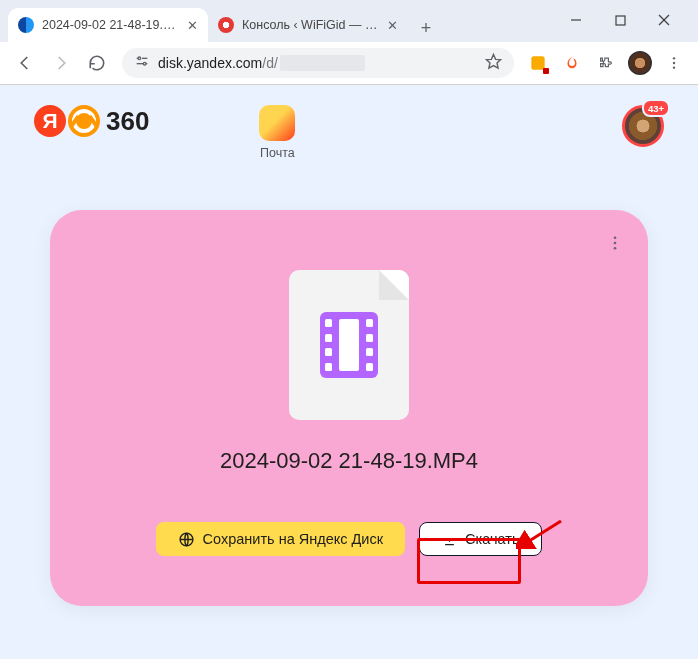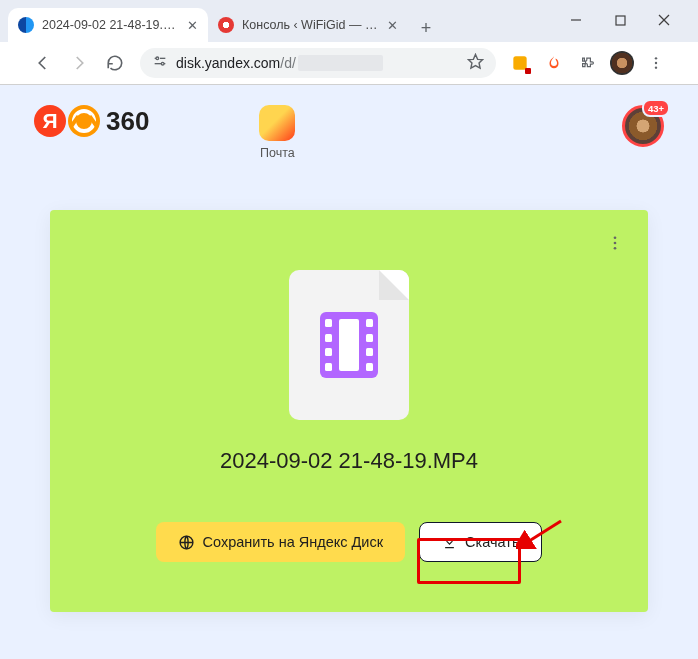--- a/index.html
+++ b/index.html
@@ -10,21 +10,21 @@
   .titlebar { display: flex; align-items: flex-end; height: 42px; padding: 0 8px; }
   .tab { display: flex; align-items: center; background: #fff; border-radius: 10px 10px 0 0; height: 34px; padding: 0 10px; margin-top: 8px; font-size: 12.5px; color: #333; max-width: 200px; }
   .tab.inactive { background: transparent; }
   .tab-favicon { width: 16px; height: 16px; margin-right: 8px; border-radius: 50%; flex-shrink: 0; }
   .tab-title { overflow: hidden; white-space: nowrap; text-overflow: ellipsis; flex: 1; color:#464646;}
   .tab-close { margin-left: 6px; color:#5f6368; font-size: 13px; cursor:pointer; }
   .new-tab { width: 28px; height: 28px; display:flex; align-items:center; justify-content:center; color:#5f6368; font-size: 18px; margin-left: 4px; cursor:pointer; }
   .win-controls { margin-left: auto; display: flex; gap: 20px; padding: 0 14px 10px 0; }
   .win-btn { width: 24px; height: 24px; display: flex; align-items:center; justify-content:center; color:#404040; cursor:pointer; }
   
-  .toolbar { display: flex; align-items: center; height: 42px; background: #fff; padding: 0 28px; gap: 6px; }
+  .toolbar { display: flex; align-items: center; height: 42px; background: #fff; padding: 0 10px; gap: 6px; }
   .nav-btn { width: 30px; height: 30px; display:flex; align-items:center; justify-content:center; color:#5f6368; cursor:pointer; border-radius:50%; }
   .nav-btn.disabled { color: #bbb; }
   .addr-bar { flex: 1; background: #f1f3f4; border-radius: 16px; height: 30px; display:flex; align-items:center; padding: 0 12px; margin: 0 4px; }
   .addr-domain { font-size: 14px; color: #202124; }
   .addr-path { font-size: 14px; color: #76797c; }
   .addr-blur { font-size:14px; color:transparent; background:#e5e7ea; border-radius:2px; margin-left:2px;}
   .addr-swap { margin-right: 8px; color:#5f6368;}
   .addr-star { margin-left:auto; color:#5f6368; cursor:pointer;}
   .ext-icon { width: 28px; height: 28px; display:flex; align-items:center; justify-content:center; cursor:pointer; position:relative; }
   .ext-badge { position:absolute; bottom:3px; right:3px; width:6px; height:6px; background:#c00; border-radius:1px; }
@@ -46,34 +46,34 @@
   .mail-icon { background:linear-gradient(135deg,#ffd54f 45%,#ff5722 90%); }
   .disk-icon-app { background:linear-gradient(135deg,#2196f3,#1565c0); position:relative; overflow:hidden;}
   .disk-icon-app::before{content:'';position:absolute;width:32px;height:32px;border-radius:50%;background:#0d47a1;top:16px;left:16px;}
   .more-icon { display:flex; align-items:center; justify-content:center; color:#888;}
   .more-icon svg{width:30px;}
   .service-label { font-size:12.5px; color:#555; }
   .user-avatar-wrap { margin-left:auto; position:relative; }
   .user-avatar { width:42px; height:42px; border-radius:50%; border:3px solid #ff4444; background:radial-gradient(circle,#d4a574 25%,#8b5a2b 26%,#8b5a2b 55%,#5d4037 56%); cursor:pointer; }
   .user-badge { position:absolute; top:-6px; right:-6px; background:#ff4444; color:#fff; font-size:9.5px; font-weight:700; padding:1.5px 4px; border-radius:8px; border:2px solid #eaf1ff;}
   
-  .card { background:#bef264; margin: 50px 50px 0; border-radius:4px; box-shadow: 0 4px 20px rgba(0,0,0,0.06); padding: 30px 40px 50px; position:relative; }
+  .card { background:#f9a8d4; margin: 50px 50px 0; border-radius:32px; box-shadow: 0 4px 20px rgba(0,0,0,0.06); padding: 30px 40px 50px; position:relative; }
   .card-menu { position:absolute; top:24px; right:24px; cursor:pointer; color:#666; }
   .file-icon-wrap { display:flex; justify-content:center; margin-top:30px; }
   .file-icon { width:120px; height:150px; background:#f3f3f3; border-radius:10px; position:relative; display:flex; align-items:center; justify-content:center; }
   .file-icon::before { content:''; position:absolute; top:0; right:0; width:30px; height:30px; background:linear-gradient(135deg, transparent 49%, #e0e0e0 50%, #e0e0e0 60%, #fff 61%); border-radius: 0 10px 0 0; }
   .file-fold {position:absolute; top:0; right:0; width:30px; height:30px; background:#fff; border-radius:0 10px 0 0;}
   .file-fold::after{content:'';position:absolute;top:0;left:0;width:0;height:0;border-left:30px solid #e5e5e5;border-top:30px solid transparent;}
   .video-icon { width:58px; height:66px; background:#b266ff; border-radius:6px; display:flex; padding:7px 5px; gap:5px;}
   .video-strip { width:7px; display:flex; flex-direction:column; justify-content:space-between;}
   .video-hole { width:7px; height:8px; background:#fff; border-radius:1.5px;}
   .video-center { flex:1; background:#fff; border-radius:2px; margin:0 2px;}
   .file-name { text-align:center; font-size:22px; color:#21201f; margin-top:28px; font-weight:400;}
   .actions { display:flex; justify-content:center; gap:14px; margin-top:48px; }
-  .btn { height:40px; padding:0 22px; border-radius:8px; display:flex; align-items:center; gap:8px; font-size:14.5px; cursor:pointer; border:none; }
+  .btn { height:34px; padding:0 22px; border-radius:8px; display:flex; align-items:center; gap:8px; font-size:14.5px; cursor:pointer; border:none; }
   .btn-save { background:#ffdb4d; color:#21201f; }
   .btn-download { background:#fff; border:1px solid #0f172a; color:#21201f; }
   .btn-icon { display:inline-flex; }
   .annotation-box { position:absolute; border:3px solid #e60000; border-radius:2px; pointer-events:none; }
   .annotation-arrow { position:absolute; pointer-events:none;}
 </style>
 </head>
 <body>
 
 <div class="browser-chrome">

